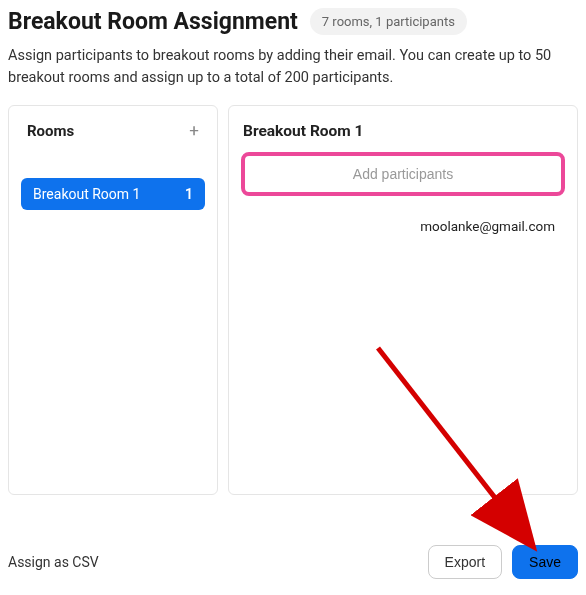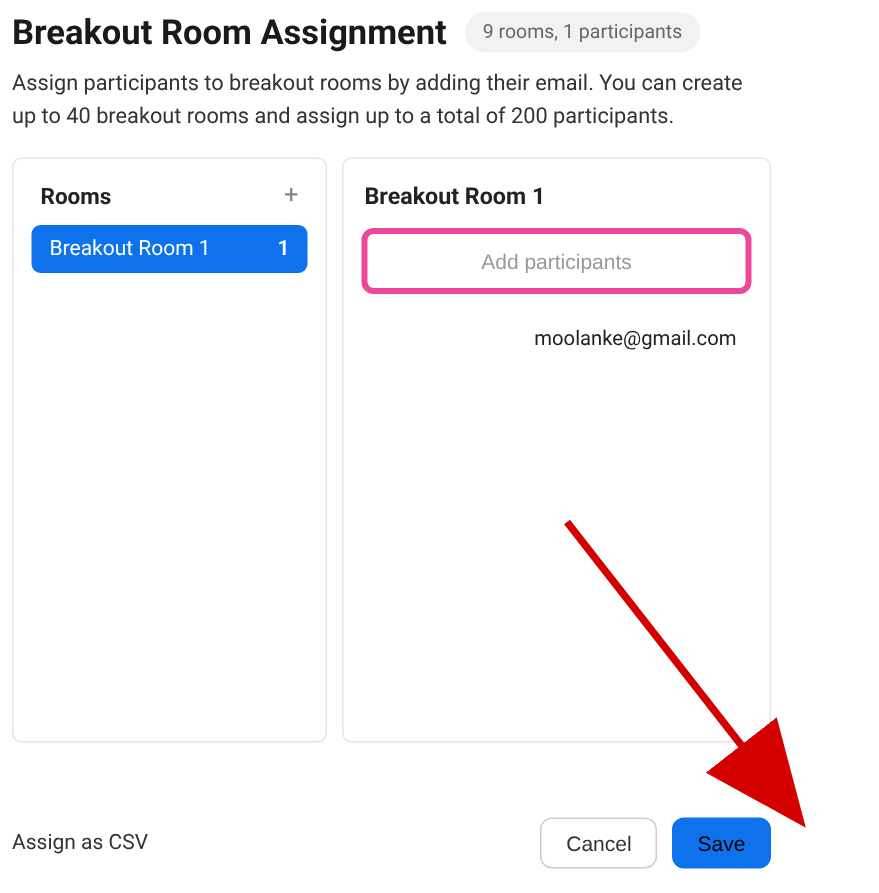--- a/index.html
+++ b/index.html
@@ -41,21 +41,21 @@
     height: 390px;
   }
   .panel {
     border: 1px solid #e5e5e5;
     border-radius: 6px;
     background: #fff;
     padding: 14px 12px;
     display: flex;
     flex-direction: column;
   }
-  .panel-left { width: 210px; }
+  .panel-left { width: 210px; gap: 28px; }
   .panel-right { flex: 1; }
   .rooms-header {
     display: flex;
     justify-content: space-between;
     align-items: center;
     padding: 2px 6px 10px 6px;
   }
   .rooms-label {
     font-weight: 700;
     font-size: 15px;
@@ -128,33 +128,33 @@
     background: #0e72ed;
     border-color: #0e72ed;
     color: #000000;
   }
   
   .arrow-svg {
     position: absolute;
     left: 0; top: 0;
     pointer-events: none;
   }
-  .wrap { position: relative; width: 506px; }
+  .wrap { position: relative; width: 570px; }
 </style>
 </head>
 <body>
 
 <div class="wrap">
 
   <div class="header-row">
     <span class="title">Breakout Room Assignment</span>
-    <span class="badge">9 rooms, 1 participants</span>
+    <span class="badge">7 rooms, 1 participants</span>
   </div>
 
-  <div class="desc">Assign participants to breakout rooms by adding their email. You can create up to 40 breakout rooms and assign up to a total of 200 participants.</div>
+  <div class="desc">Assign participants to breakout rooms by adding their email. You can create up to 50 breakout rooms and assign up to a total of 200 participants.</div>
 
   <div class="panels">
     <div class="panel panel-left">
       <div class="rooms-header">
         <span class="rooms-label">Rooms</span>
         <span class="plus-btn">+</span>
       </div>
       <div class="room-item">
         <span>Breakout Room 1</span>
         <span class="count">1</span>
@@ -166,21 +166,21 @@
       <input class="participant-input" type="text" placeholder="Add participants" style="">
       <div class="participant-list">
         <div class="participant-item">moolanke@gmail.com</div>
       </div>
     </div>
   </div>
 
   <div class="footer">
     <span class="export-link">Assign as CSV</span>
     <div class="btn-row">
-      <button class="btn">Cancel</button>
+      <button class="btn">Export</button>
       <button class="btn btn-primary">Save</button>
     </div>
   </div>
 
   <svg class="arrow-svg" width="570" height="580">
     <defs>
       <marker id="arrowhead" markerWidth="14" markerHeight="12" refX="11" refY="6" orient="auto">
         <polygon points="0 0, 14 6, 0 12" fill="#d40000"></polygon>
       </marker>
     </defs>

